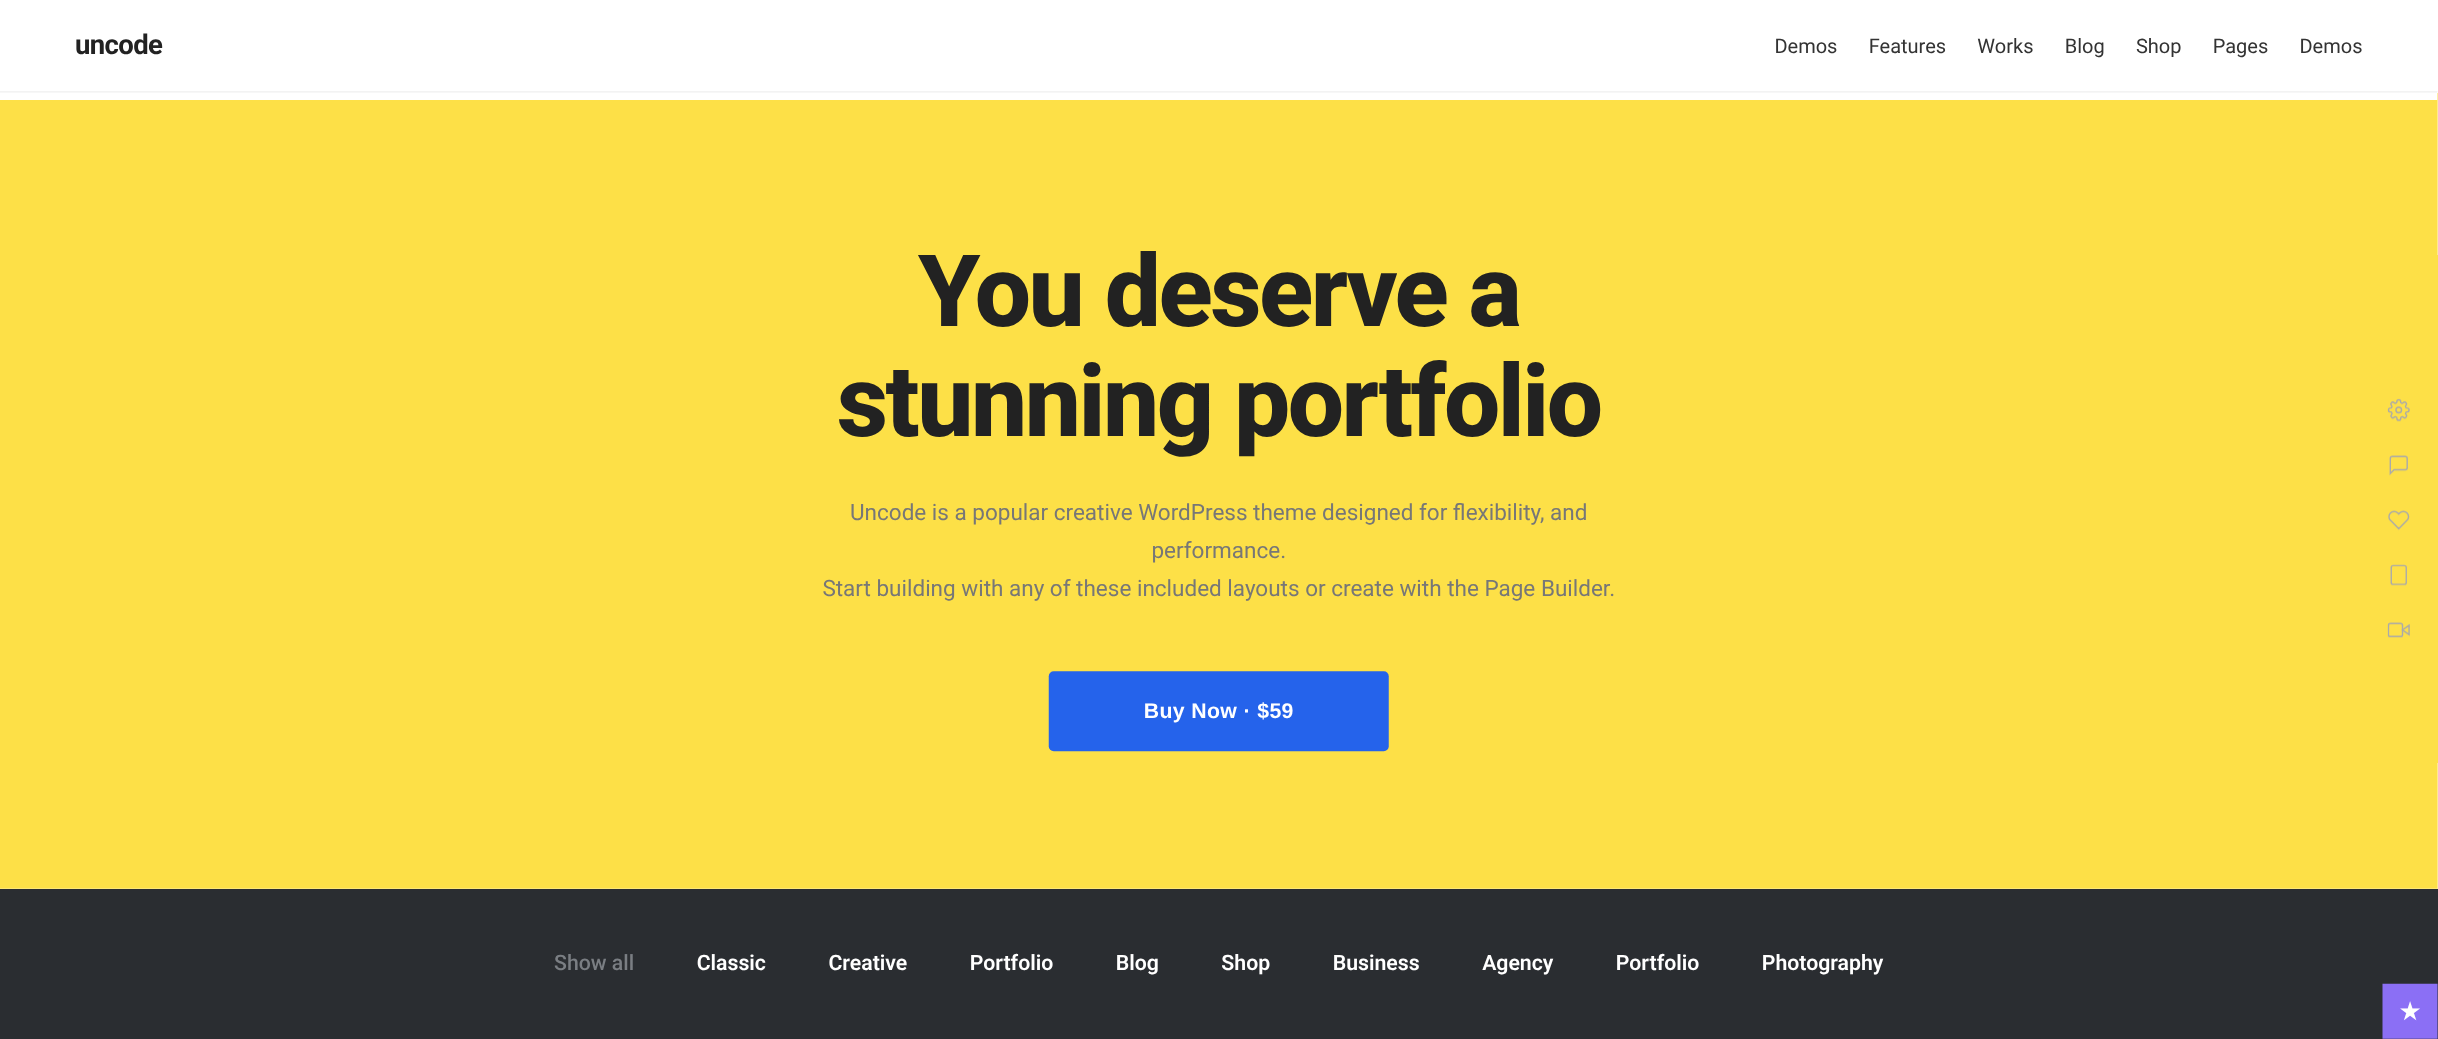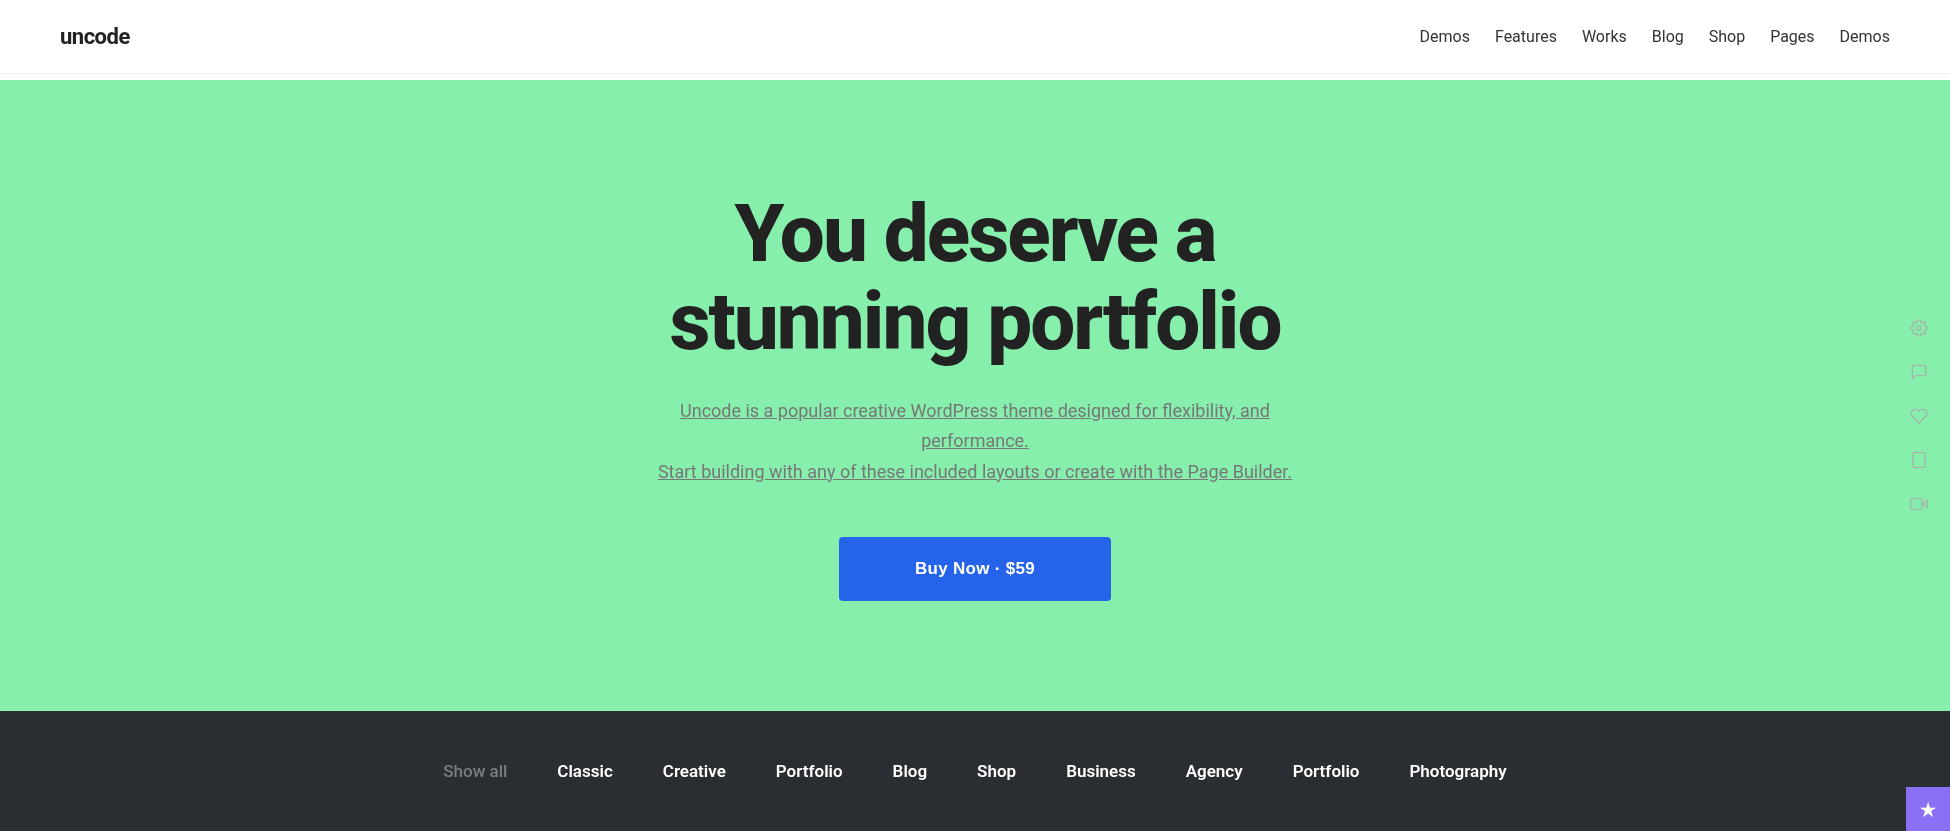--- a/index.html
+++ b/index.html
@@ -56,40 +56,39 @@
     
     .main {
       margin-top: 80px;
       height: calc(831px - 80px - 120px);
       display: flex;
       flex-direction: column;
       align-items: center;
       justify-content: center;
       text-align: center;
       padding: 0 40px;
-      background: #86efac;
+      background: #fde047;
     }
 
     .hero-title {
       font-size: 80px;
       font-weight: 800;
       color: #222;
       line-height: 1.1;
       margin-bottom: 30px;
       letter-spacing: -2px;
       max-width: 900px;
     }
 
     .hero-subtitle {
       font-size: 18px;
       color: #777;
       line-height: 1.7;
       margin-bottom: 50px;
       max-width: 700px;
-      text-decoration: underline;
     }
 
     .cta-button {
       background: #2563EB;
       color: #fff;
       border: none;
       padding: 22px 76px;
       font-size: 17px;
       font-weight: 600;
       border-radius: 4px;

